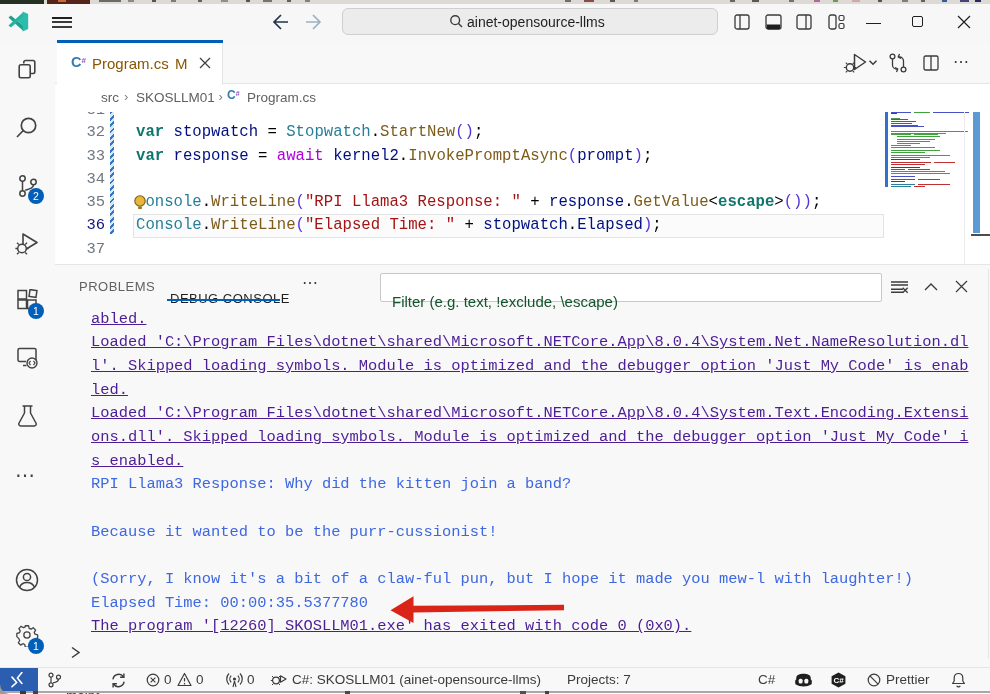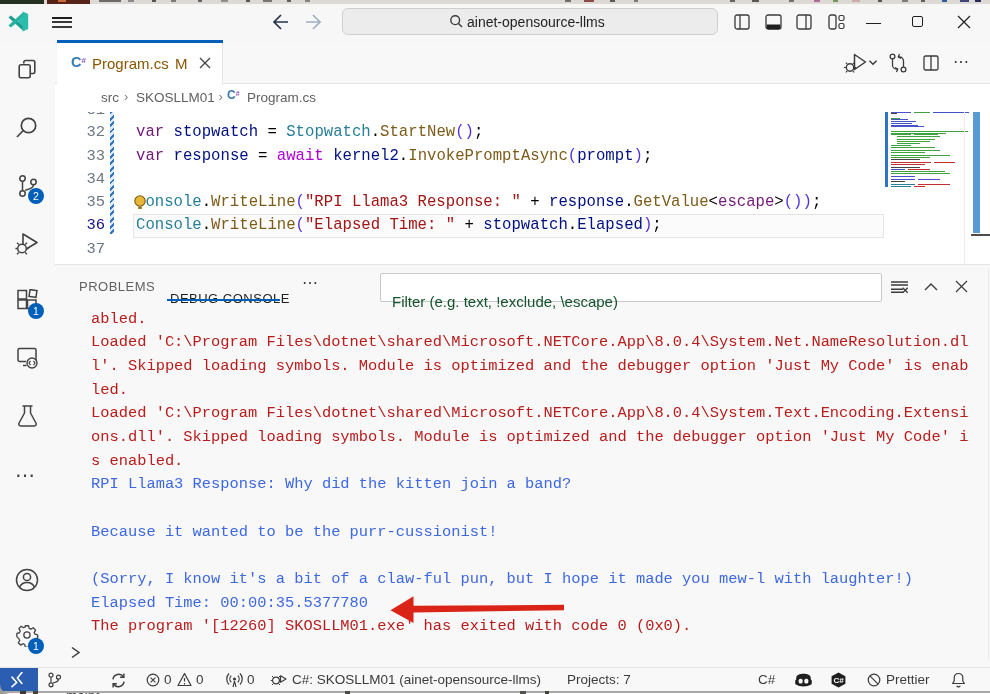--- a/index.html
+++ b/index.html
@@ -2,32 +2,32 @@
 <html><head>
 <meta charset="utf-8">
 <style>
   * { margin:0; padding:0; box-sizing:border-box; }
   html,body { width:990px; height:694px; overflow:hidden; background:#fff;
     font-family:"Liberation Sans", sans-serif; }
   .abs { position:absolute; }
   #page { position:relative; width:990px; height:694px; }
   .mono { font-family:"Liberation Mono", monospace; }
   
-  .kb { color:#701a75; }      
+  .kb { color:#0f766e;font-weight:bold; }      
   .kp { color:#af00db; }      
   .cl { color:#267f99; }      
   .id { color:#001080; }      
   .fn { color:#7d5c1a; }      
   .st { color:#a31515; }      
   .br { color:#5533dd; }      
   .codeline { position:absolute; left:136px; white-space:pre;
     font-family:"Liberation Mono", monospace; font-size:15.65px; line-height:23.25px; color:#000; }
   .lnum { position:absolute; width:30px; text-align:right; color:#6e7681;
     font-family:"Liberation Mono", monospace; font-size:15.5px; line-height:23.25px; }
-  .g { color:#b91c1c; }
+  .g { color:#4c1d95;text-decoration:underline; }
   .b { color:#3e68e0; }
 </style>
 </head>
 <body>
 <div id="page">
 
 <div class="abs" style="left:0;top:0;width:990px;height:4px;background:#dddad5;"></div>
 <div class="abs" style="left:0;top:0;width:44px;height:4px;background:#243022;"></div>
 <div class="abs" style="left:47px;top:0;width:43px;height:4px;background:#57241a;"></div>
 <div class="abs" style="left:58px;top:0;width:8px;height:2.4px;background:#c96a35;"></div>

